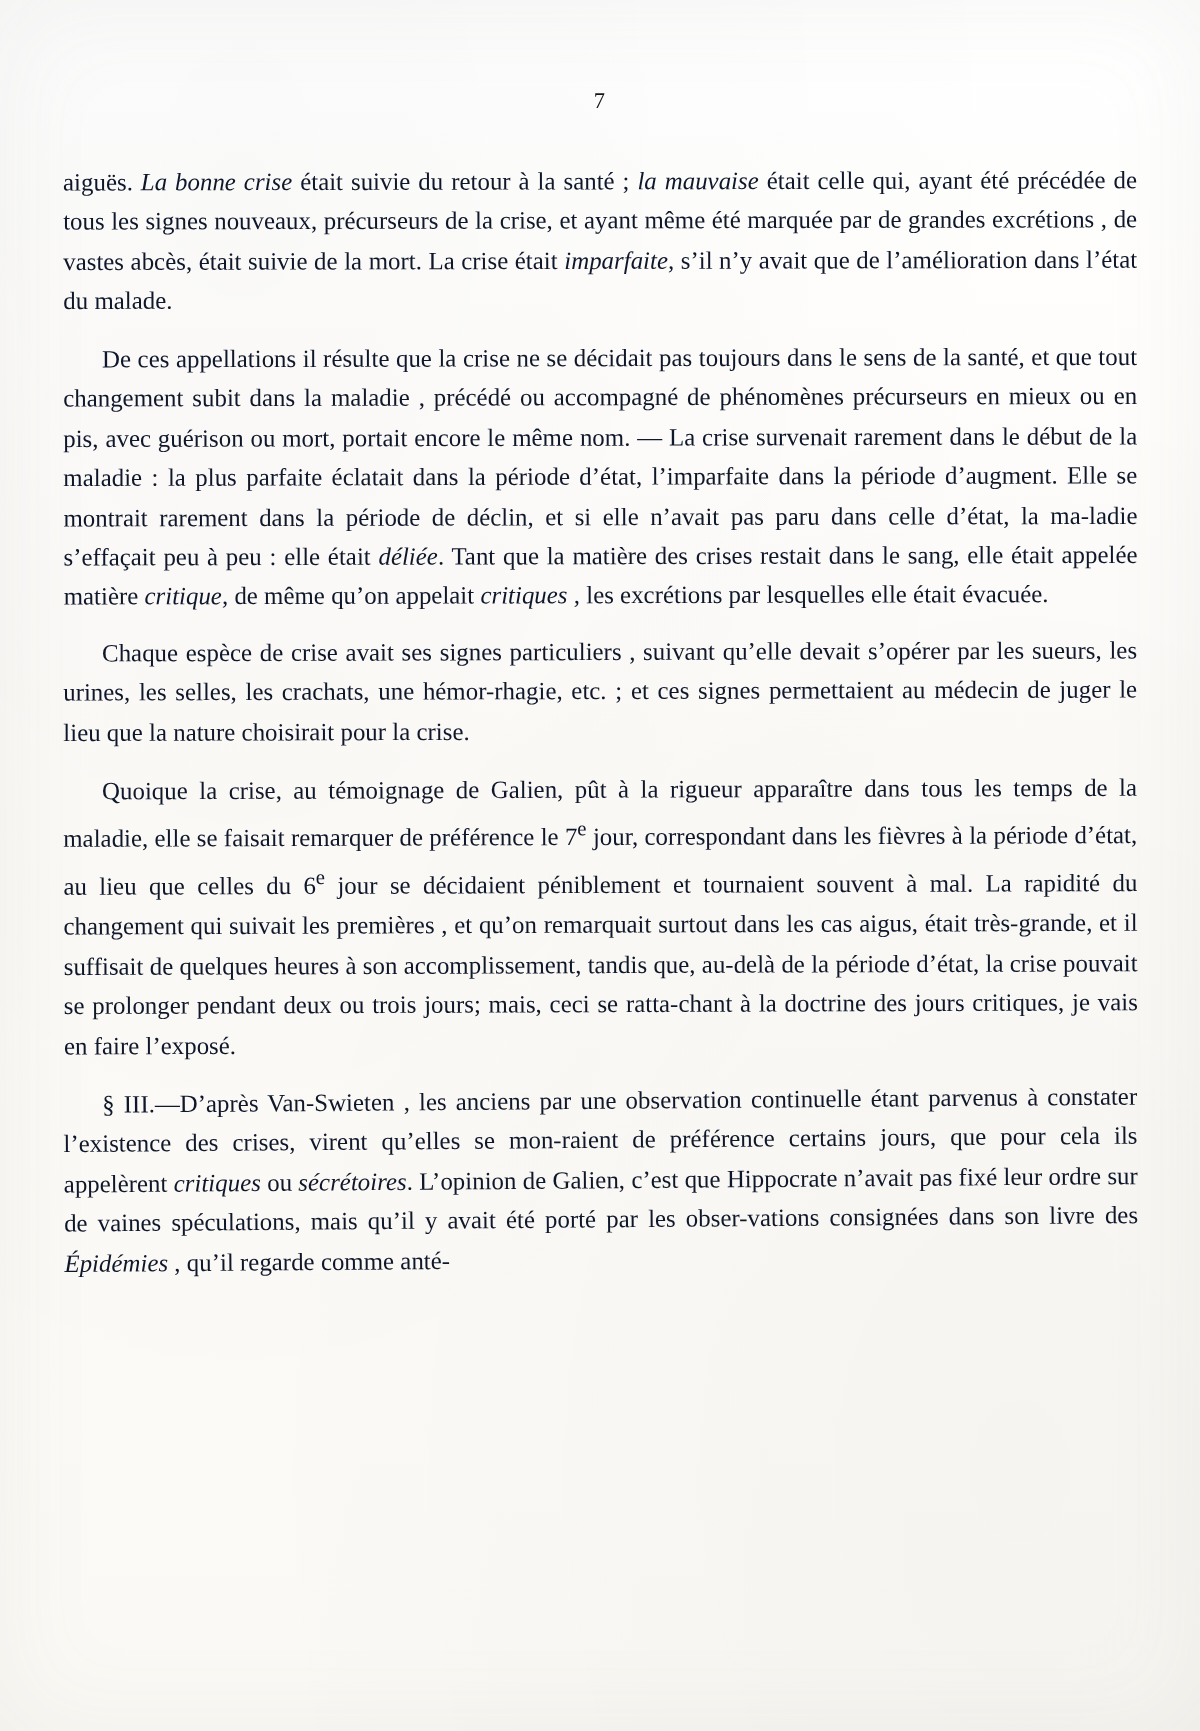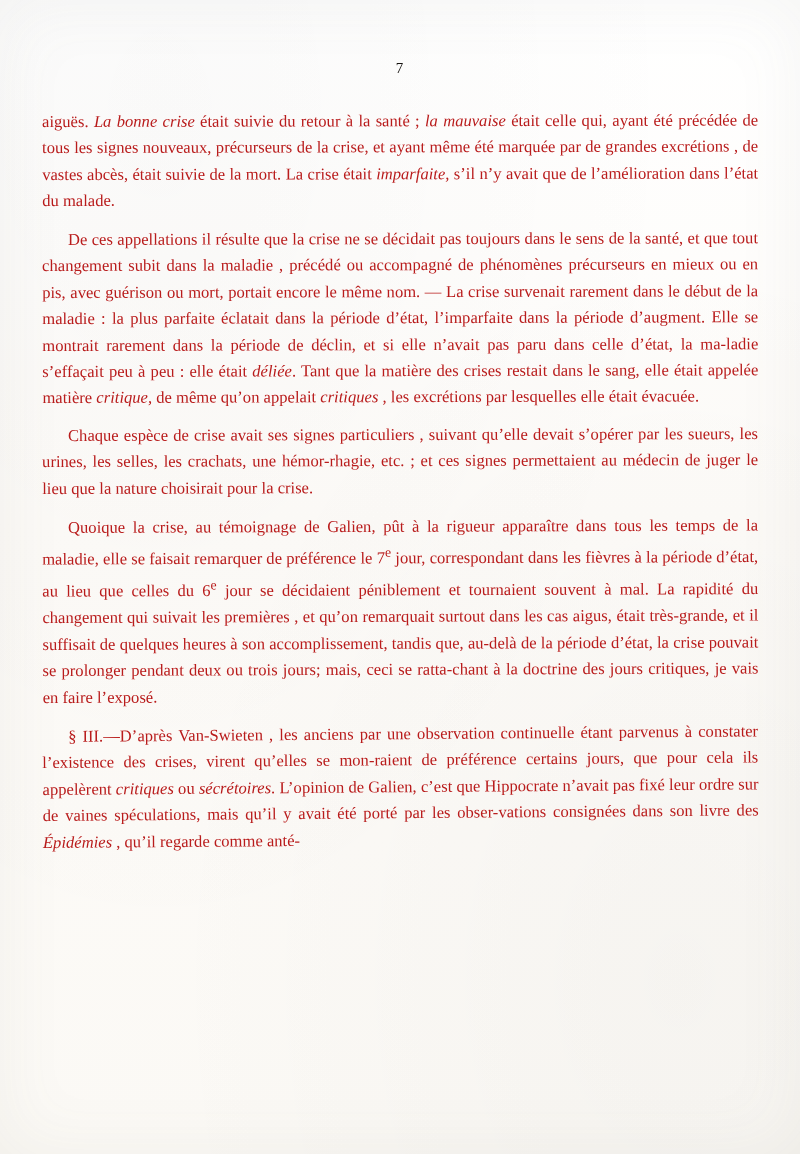--- a/index.html
+++ b/index.html
@@ -44,21 +44,21 @@
     text-align: center;
     font-size: 15px;
     letter-spacing: 1px;
     margin: 0 0 32px 0;
     color: #15120f;
   }
   .body-text {
     font-size: 16.6px;
     line-height: 26.4px;
     text-align: justify;
-    color: #b91c1c;
+    color: #0f172a;
     text-justify: inter-word;
   }
   p {
     margin: 0 0 0 0;
     text-indent: 26px;
   }
   p + p {
     margin-top: 12px;
   }
   p.first {

